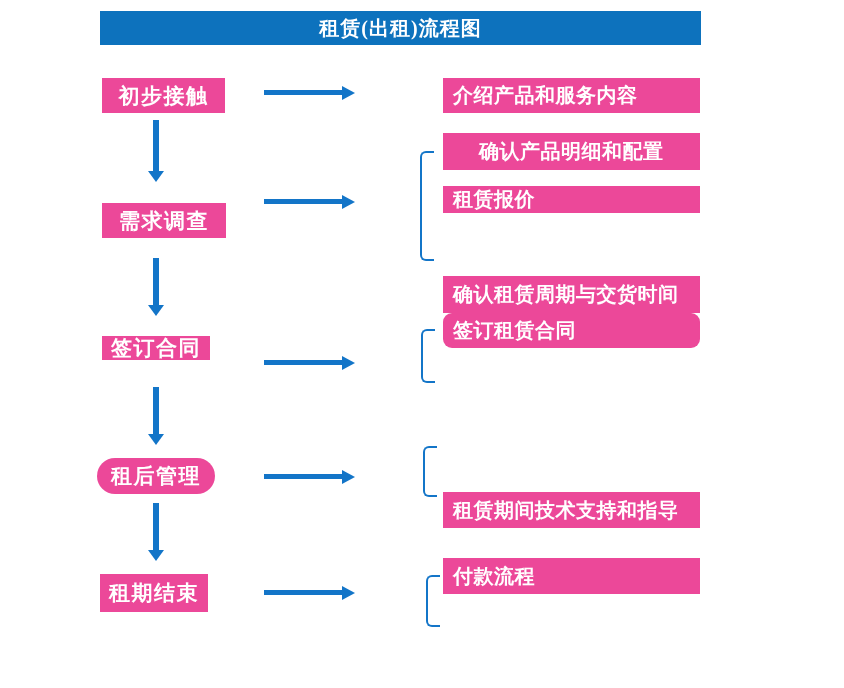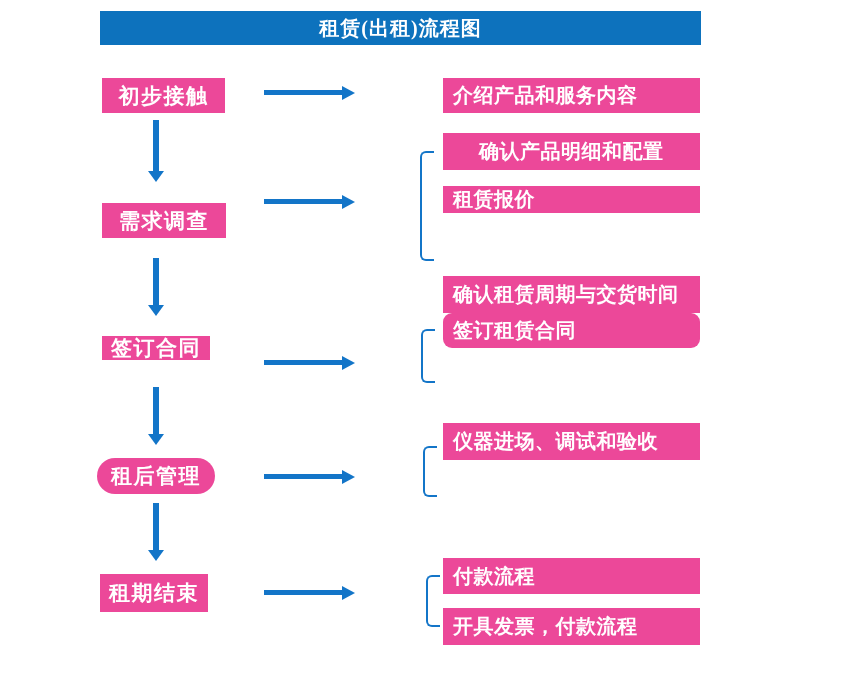--- a/index.html
+++ b/index.html
@@ -57,24 +57,23 @@
   <div class="box step" style="left:100px;top:574px;width:108px;height:38px;">租期结束</div>
 
   <div class="box detail" style="left:443px;top:78px;width:257px;height:35px;">介绍产品和服务内容</div>
 
   <div class="box detail" style="left:443px;top:133px;width:257px;height:37px;padding-left:36px;">确认产品明细和配置</div>
   <div class="box detail" style="left:443px;top:186px;width:257px;height:27px;">租赁报价</div>
   <div class="box detail" style="left:443px;top:242px;width:257px;height:37px;margin-top:34px;">确认租赁周期与交货时间</div>
 
   <div class="box detail" style="left:443px;top:313px;width:257px;height:35px;border-radius:9px;">签订租赁合同</div>
 
-  <div class="box detail" style="left:443px;top:423px;width:257px;height:37px;">仪器进场、调试和验收</div>
+  <div class="box detail" style="left:443px;top:492px;width:257px;height:36px;">租赁期间技术支持和指导</div>
 
   <div class="box detail" style="left:443px;top:558px;width:257px;height:36px;">付款流程</div>
-  <div class="box detail" style="left:443px;top:608px;width:257px;height:37px;">开具发票，付款流程</div>
 
   <div class="harrow" style="left:264px;top:86px;">
     <div class="shaft"></div>
     <div class="head"></div>
   </div>
   <div class="harrow" style="left:264px;top:195px;">
     <div class="shaft"></div>
     <div class="head"></div>
   </div>
   <div class="harrow" style="left:264px;top:356px;">

